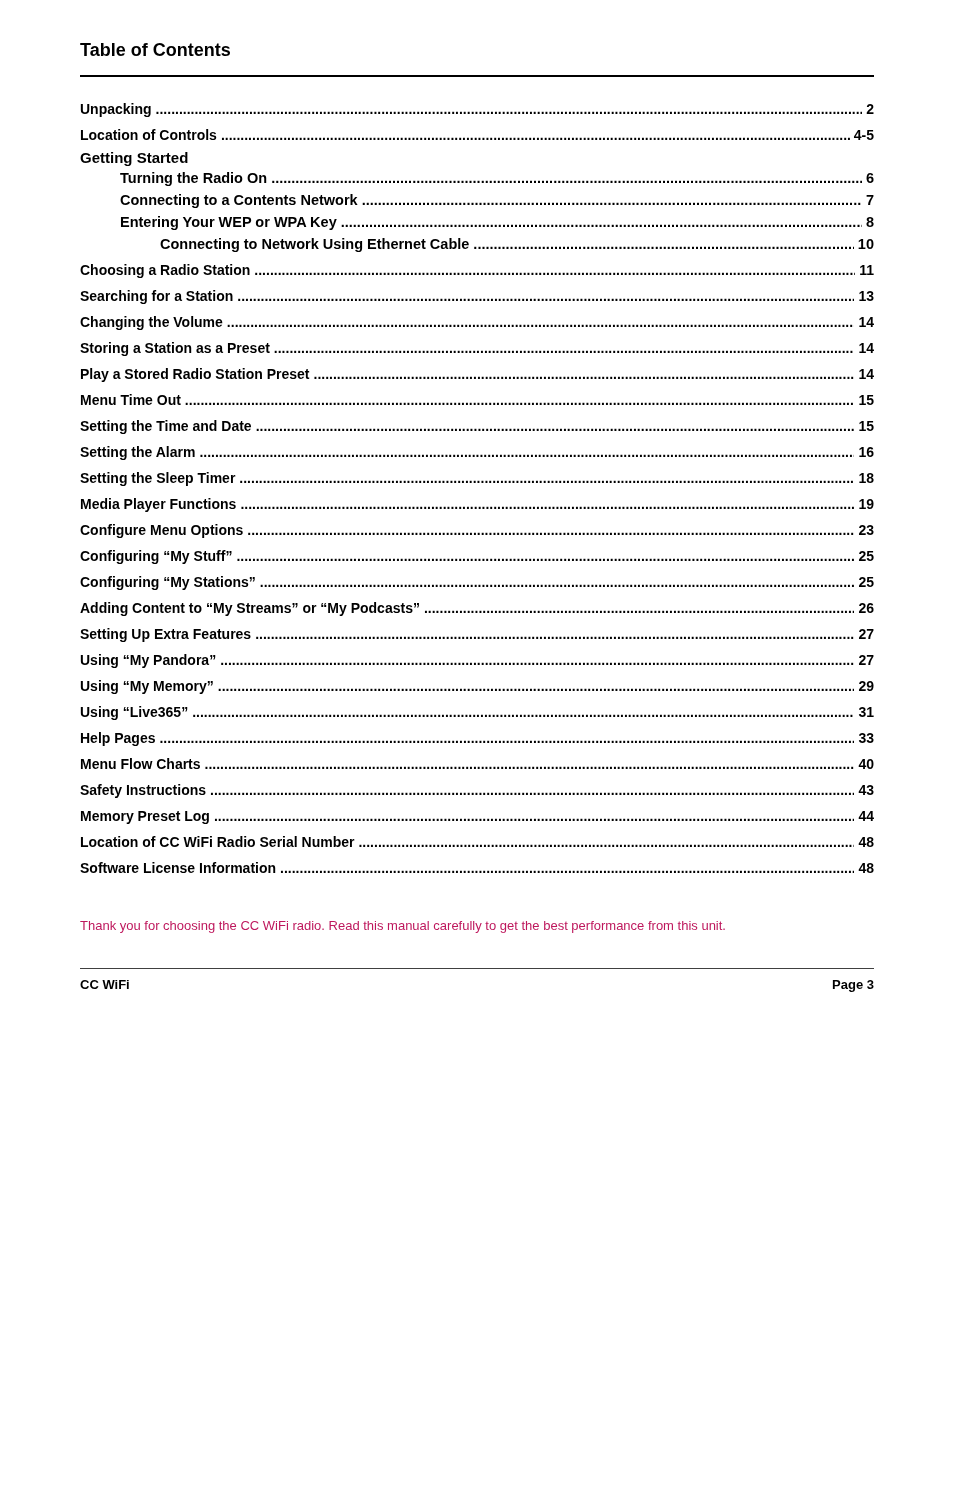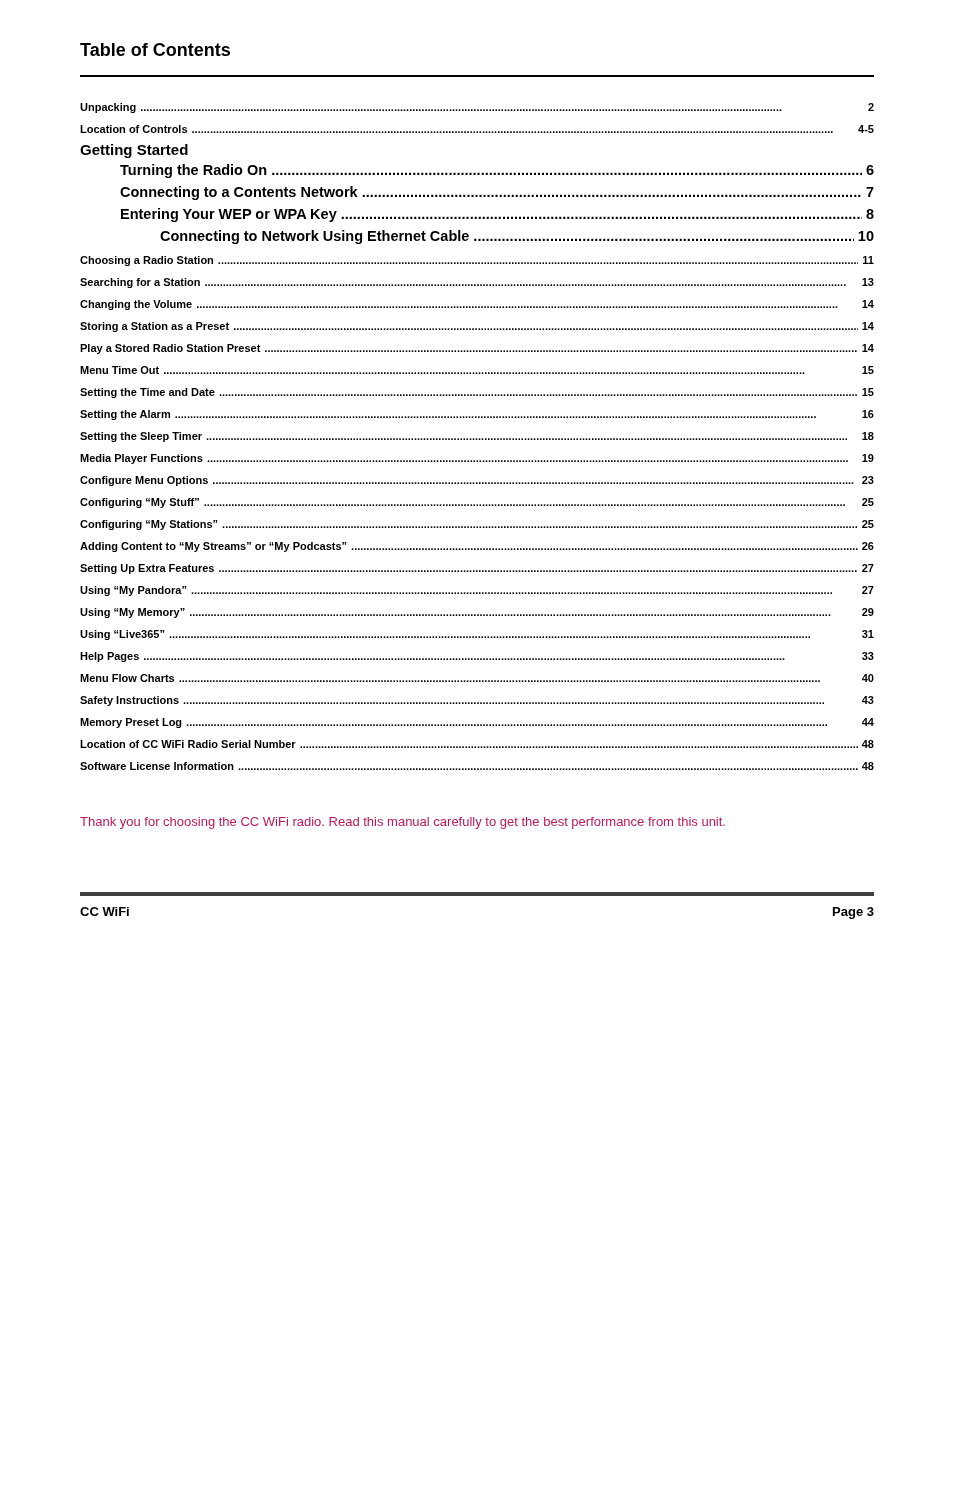--- a/index.html
+++ b/index.html
@@ -36,21 +36,21 @@
 
     .toc-entry {
       display: flex;
       align-items: baseline;
       margin-bottom: 6px;
       font-size: 14.5px;
     }
 
     .toc-entry.level-1 {
       font-weight: bold;
-      font-size: 11px;
+      font-size: 14px;
       margin-top: 10px;
     }
 
     .toc-entry.level-2 {
       padding-left: 40px;
       font-weight: bold;
       font-size: 14.5px;
     }
 
     .toc-entry.level-3 {
@@ -89,22 +89,22 @@
       font-size: 13px;
       line-height: 1.5;
       color: #be185d;
       border-top: none;
     }
 
     .page-footer {
       display: flex;
       justify-content: space-between;
       align-items: center;
-      border-top: 4px solid #404040;
-      margin-top: 60px;
+      border-top: 1px solid #404040;
+      margin-top: 32px;
       padding-top: 8px;
       font-size: 13px;
       font-weight: bold;
     }
   </style>
 </head>
 <body>
 
 <div class="page-container">
   <div class="toc-heading">Table of Contents</div>

